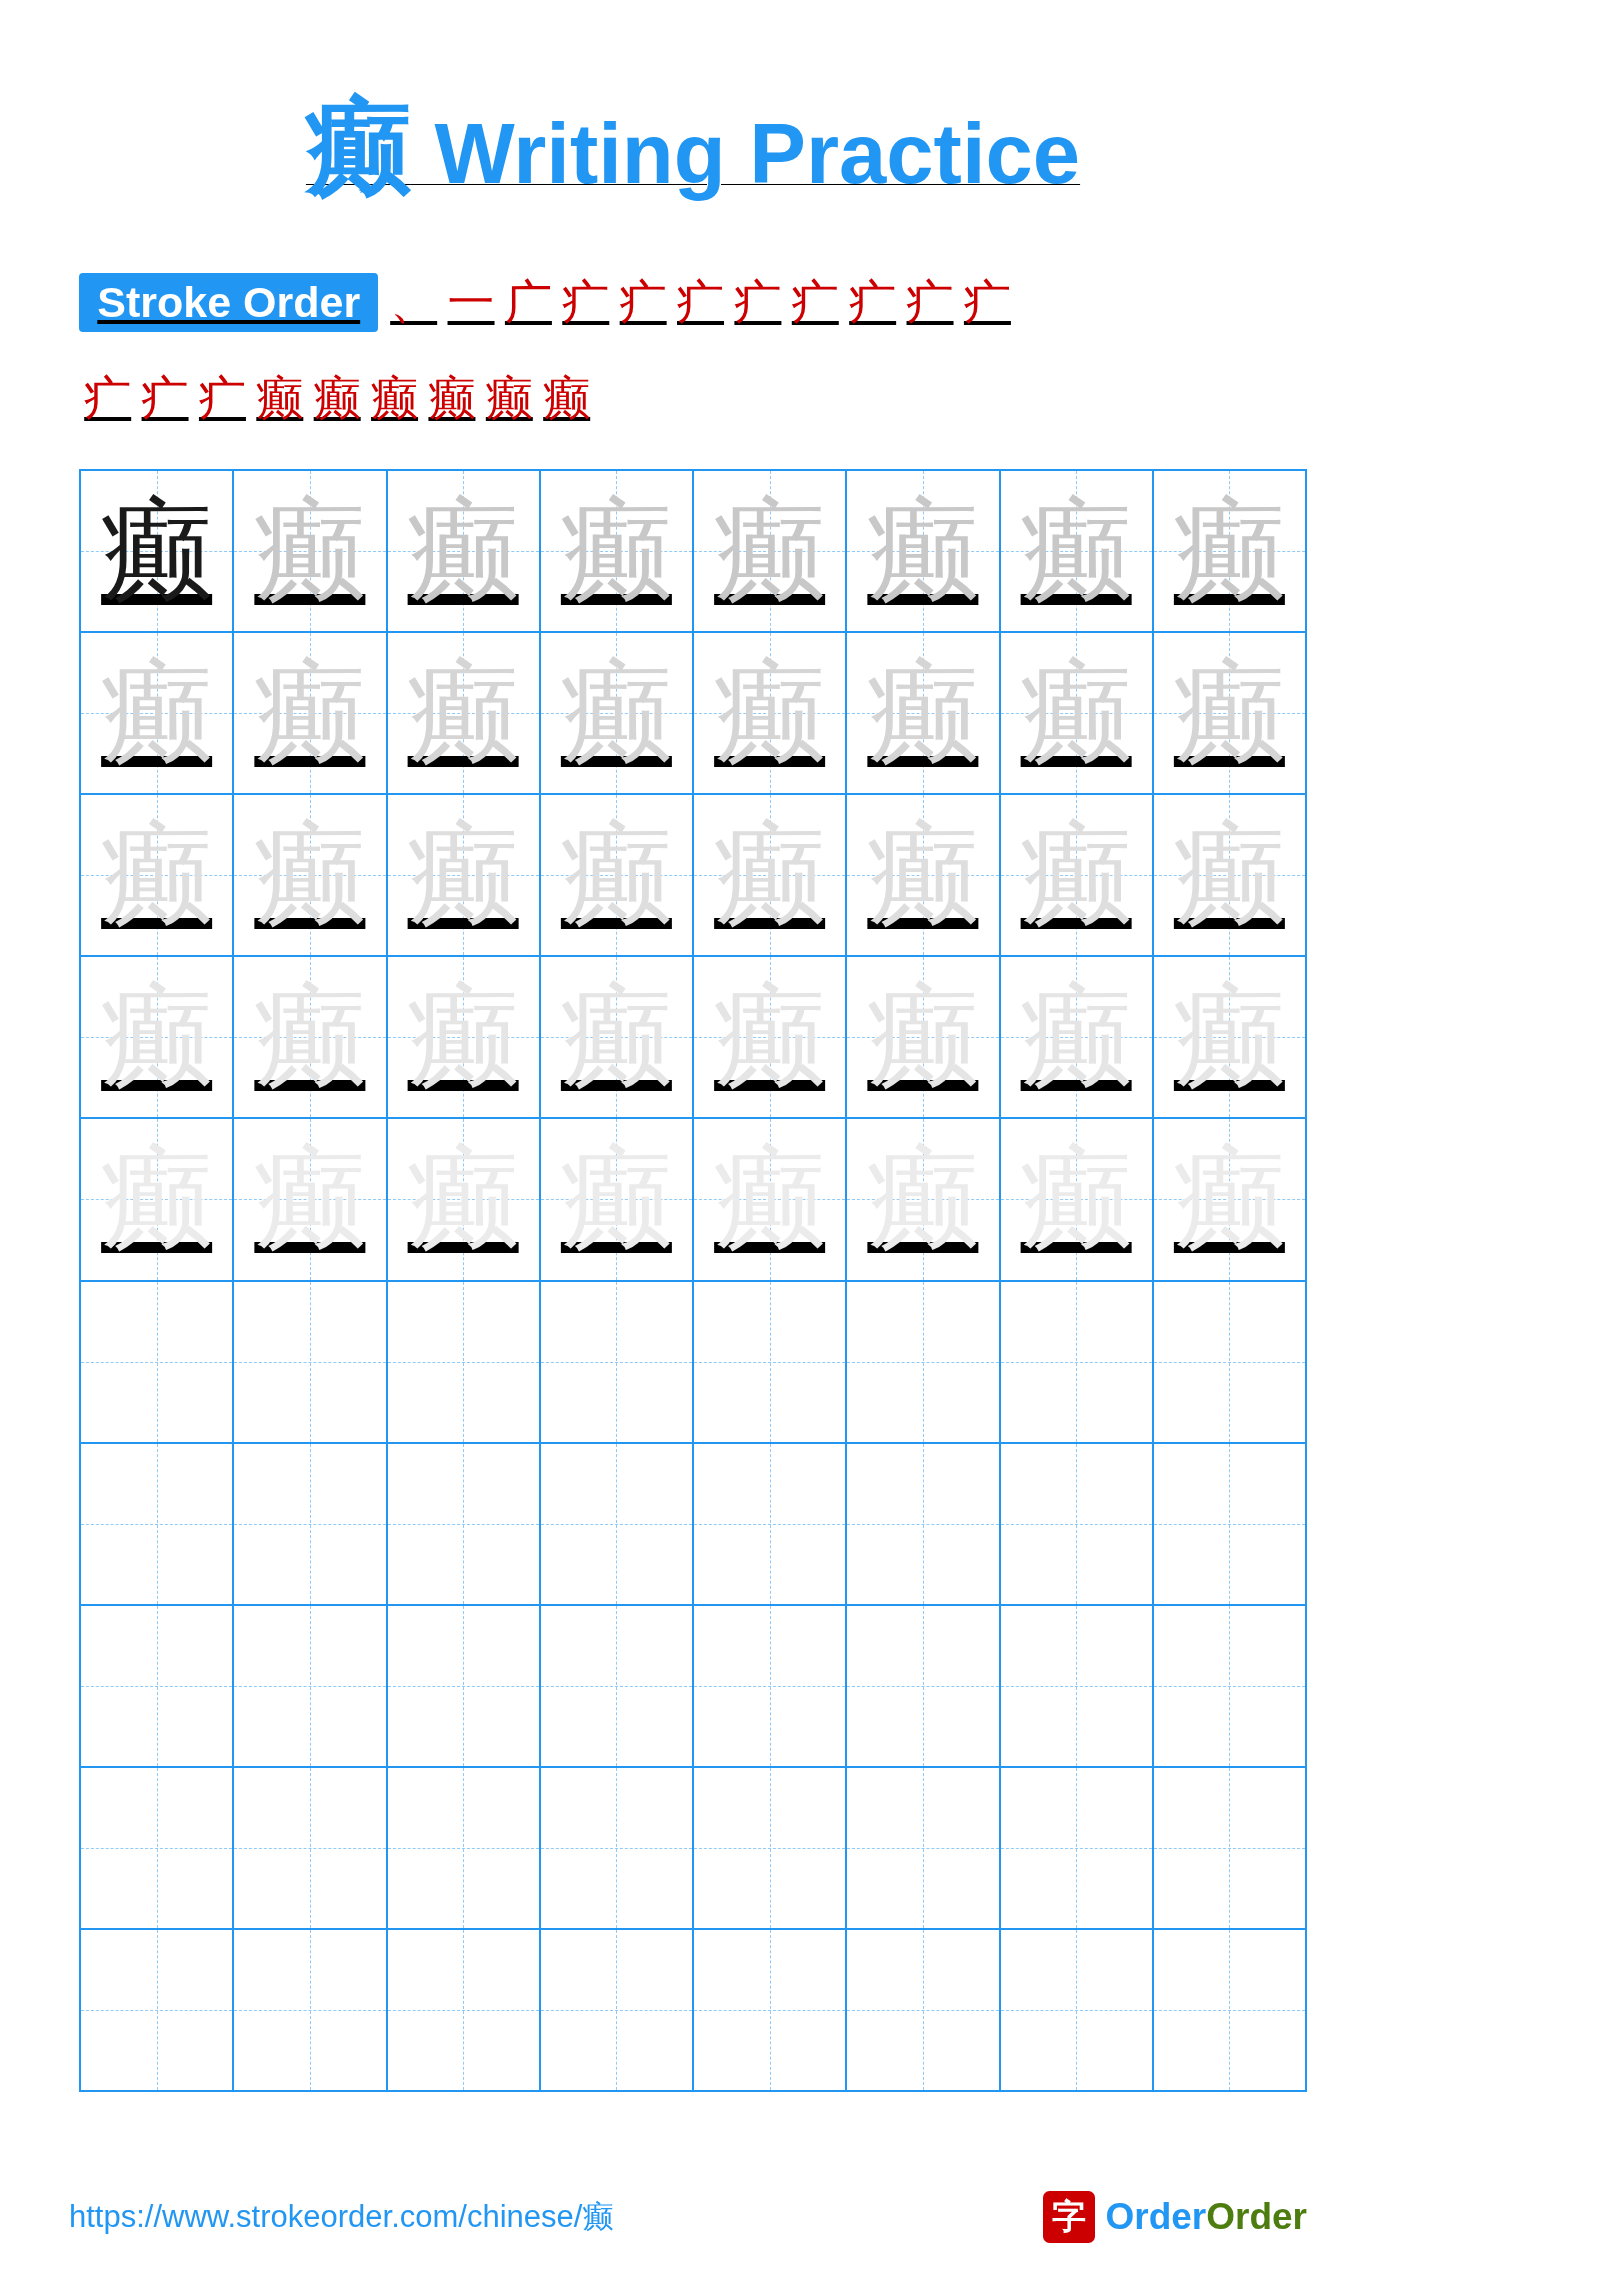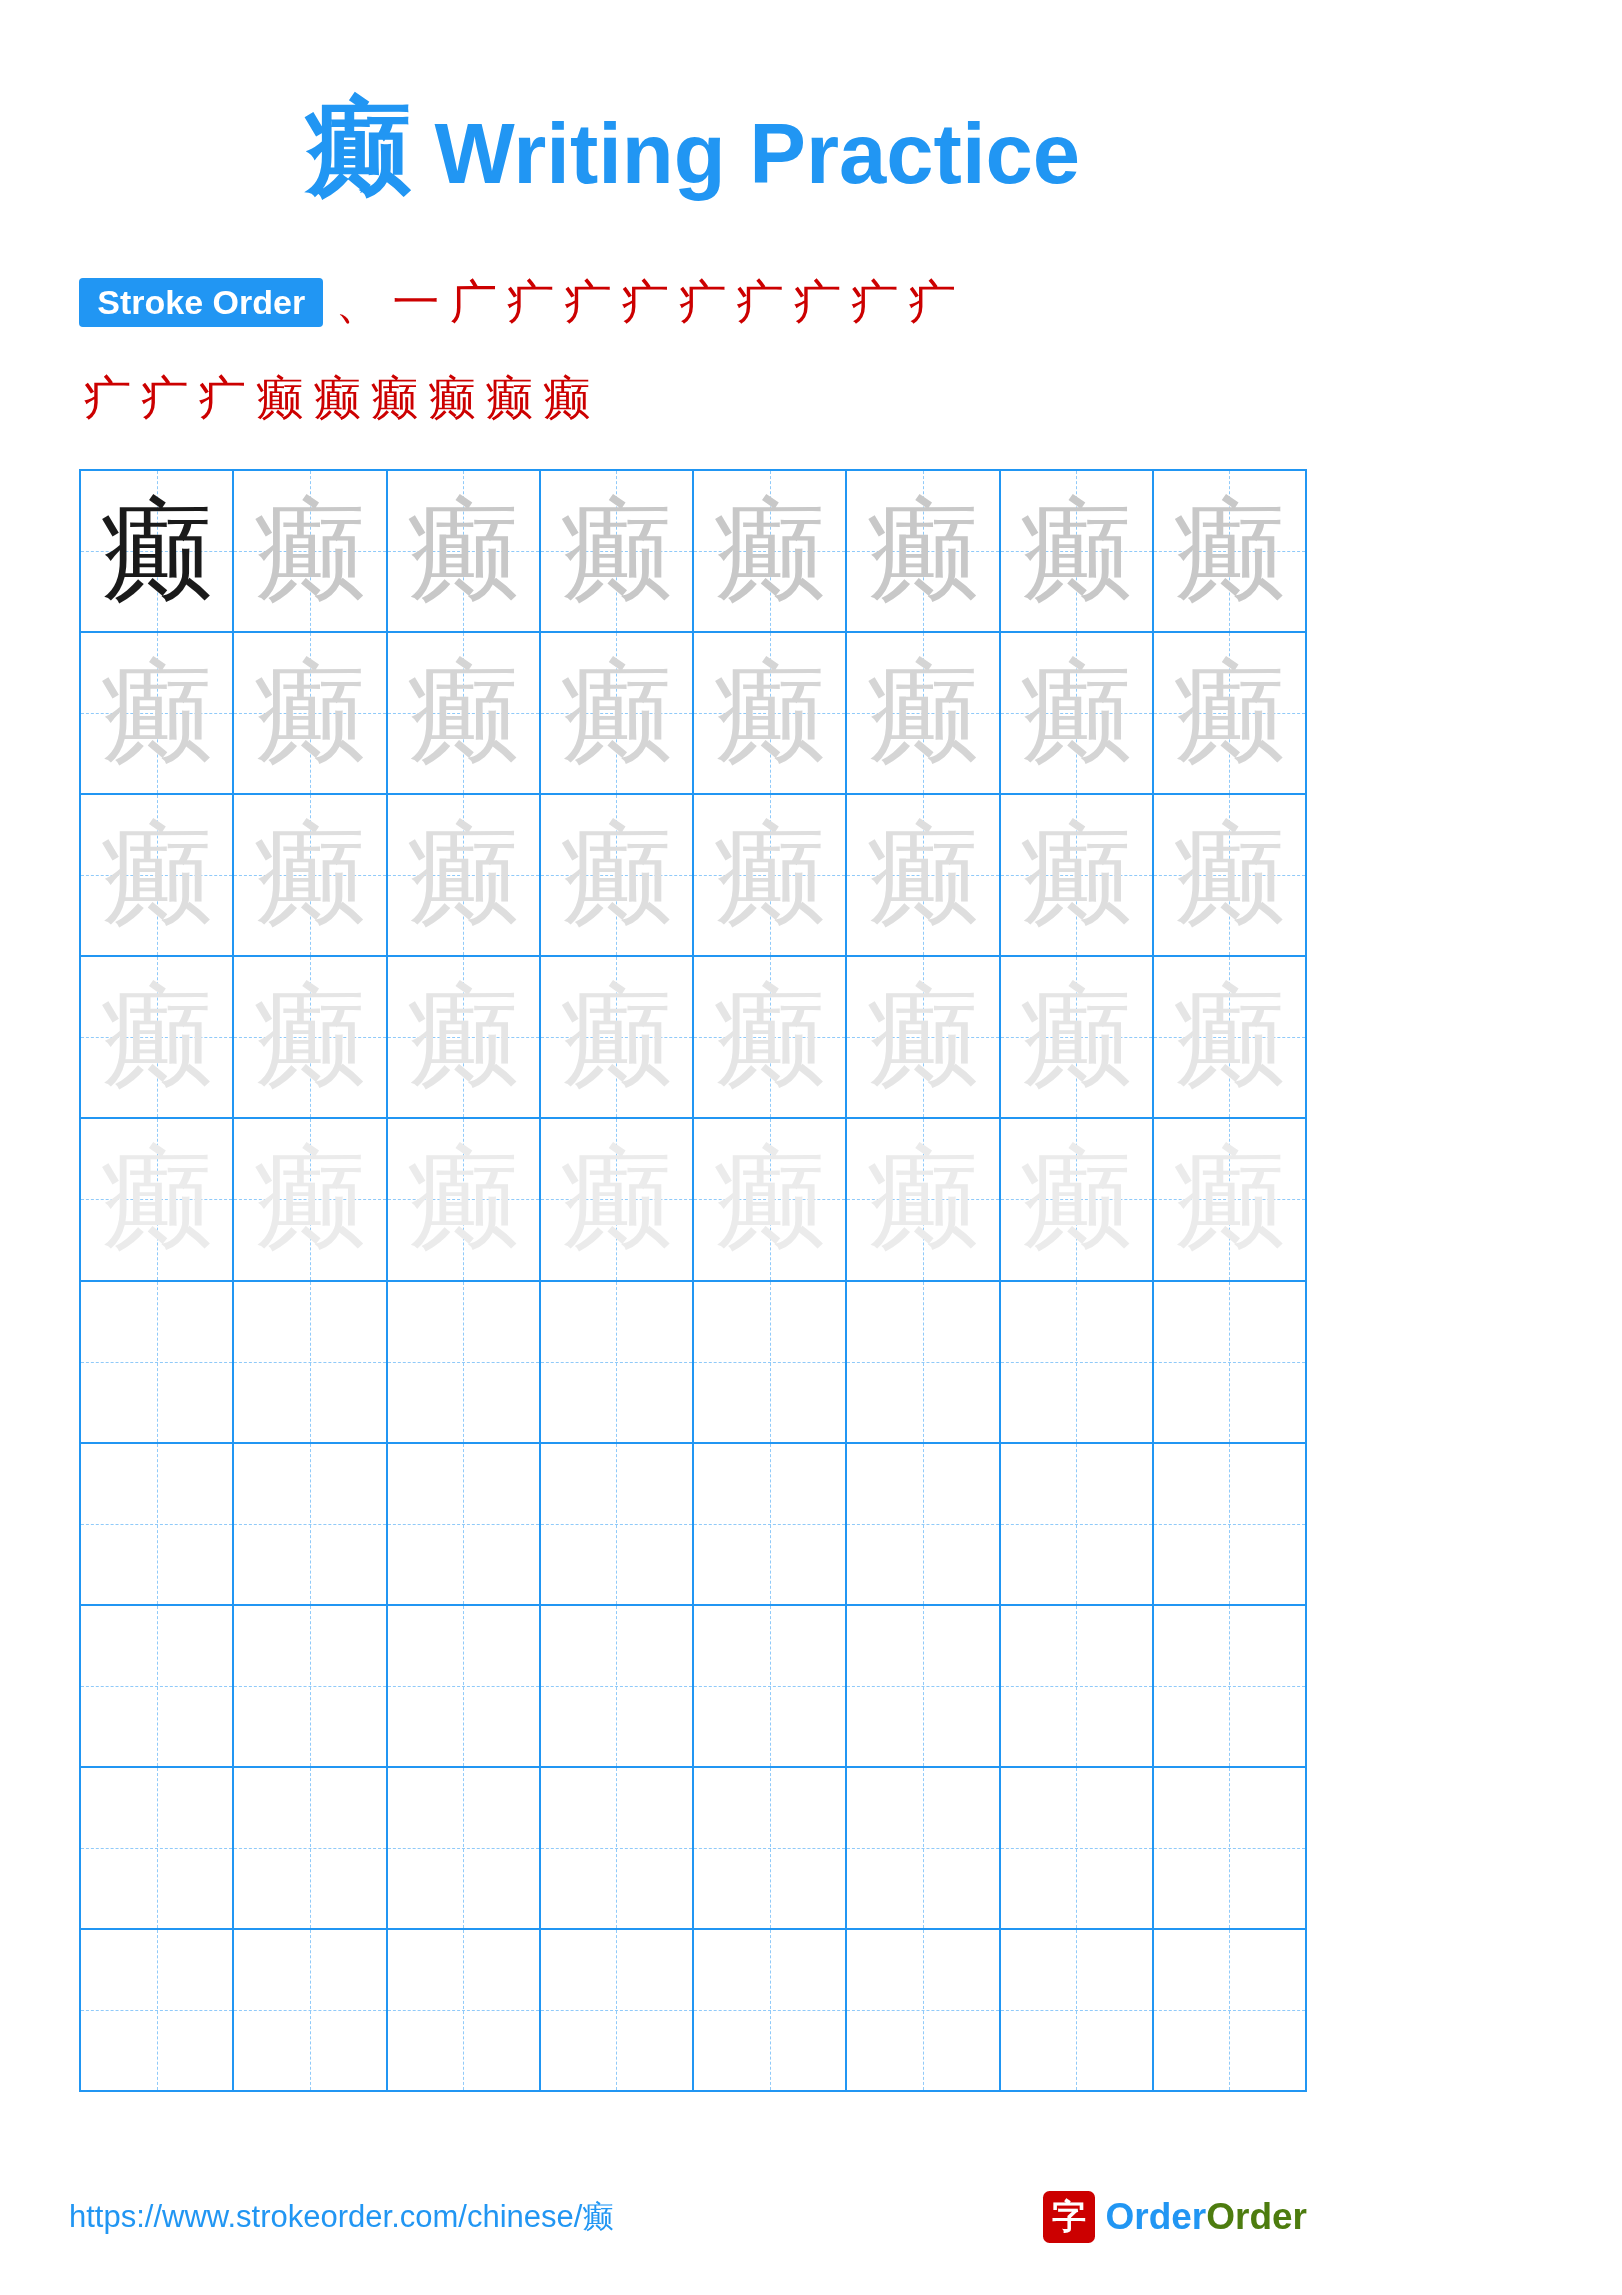--- a/index.html
+++ b/index.html
@@ -11,20 +11,21 @@
       position: relative;
       overflow: hidden;
     }
 
     .page {
       width: 1386px;
       height: 2295px;
       background: #fff;
       position: relative;
       padding: 52px 79px;
+      text-decoration: underline;
     }
 
     
     .title {
       text-align: center;
       margin-bottom: 52px;
       margin-top: 26px;
     }
     .title-char {
       font-size: 105px;
@@ -42,21 +43,21 @@
     .stroke-order-section {
       display: flex;
       flex-wrap: wrap;
       align-items: center;
       margin-bottom: 33px;
       gap: 6.5px;
     }
     .stroke-order-badge {
       background: #2196F3;
       color: white;
-      font-size: 34px;
+      font-size: 43px;
       padding: 5.2px 18.3px;
       border-radius: 3.9px;
       font-family: Arial, sans-serif;
       font-weight: bold;
       white-space: nowrap;
     }
     .stroke-chars {
       display: flex;
       flex-wrap: wrap;
       align-items: center;

